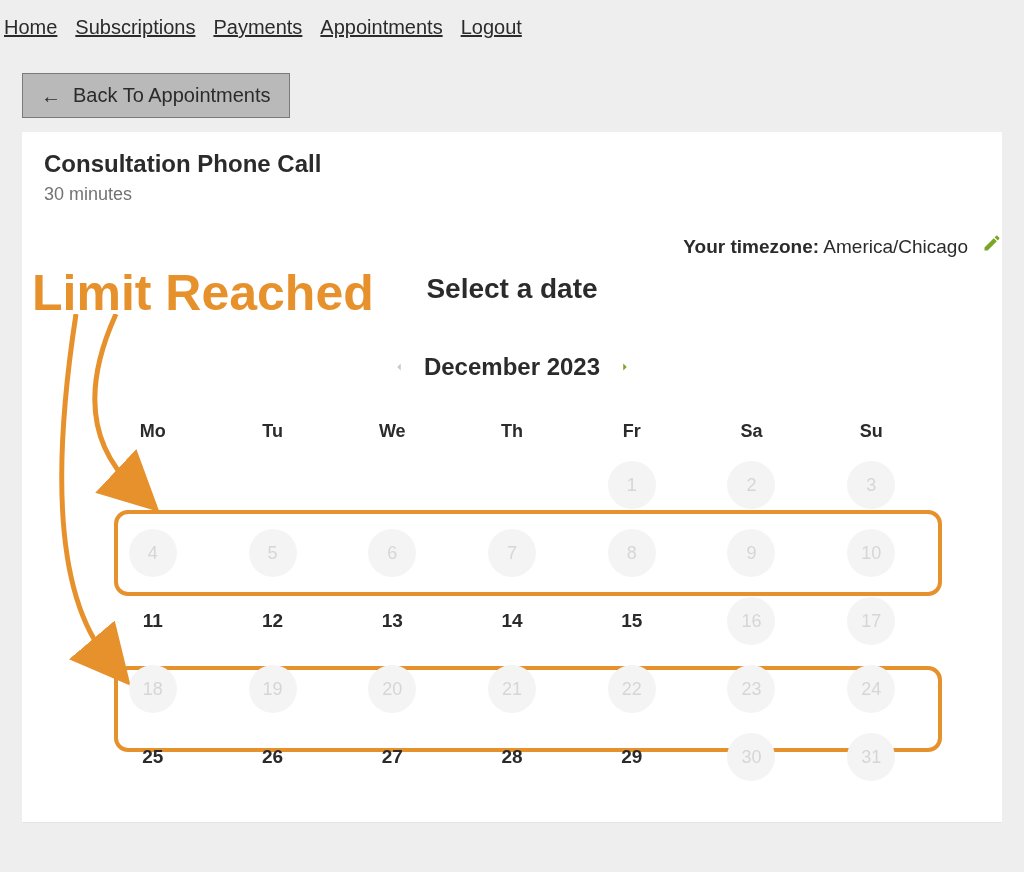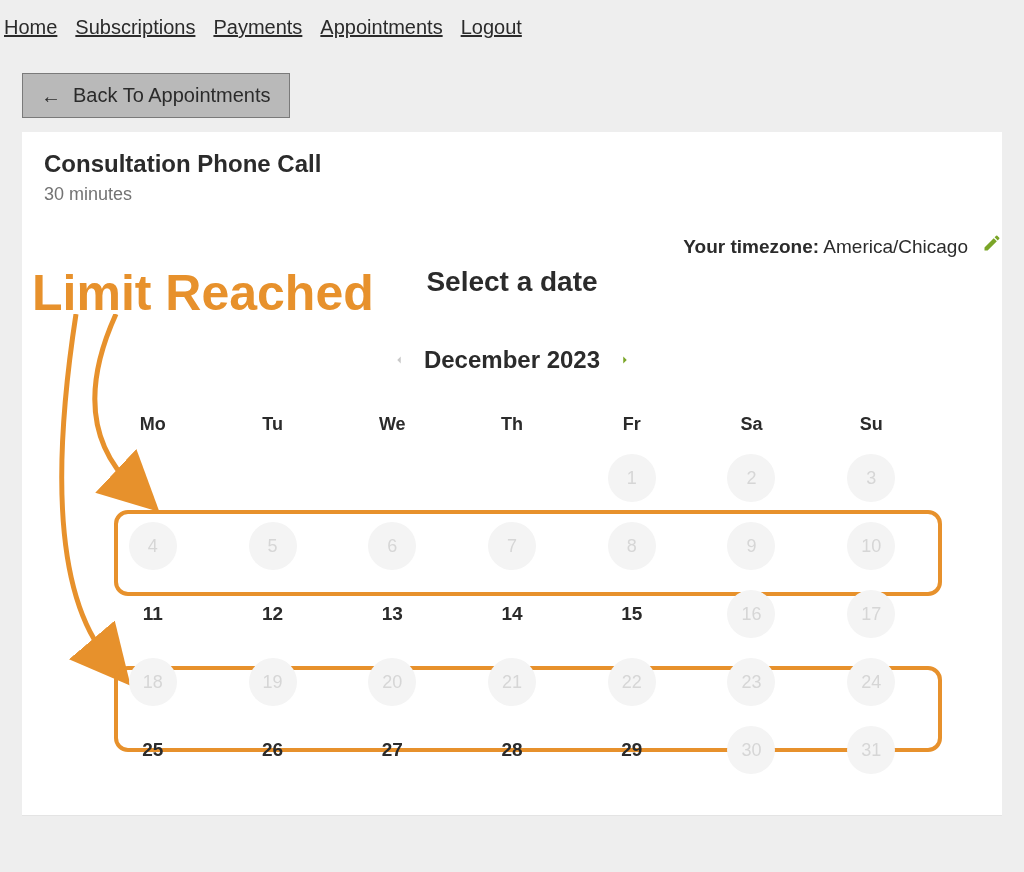--- a/index.html
+++ b/index.html
@@ -38,21 +38,21 @@
   .annotation-label{position:absolute;left:10px;top:132px;font-size:50px;font-weight:700;color:var(--accent-orange);}
   .arrow-svg{position:absolute;left:24px;top:182px;pointer-events:none;}
 
   
   .highlight{position:absolute;left:92px;border:4px solid var(--accent-orange);border-radius:14px;height:86px;width:828px;box-sizing:border-box;}
   .hl1{top:378px;}
   .hl2{top:534px;}
 
   
   .cal-wrap{padding:0 80px;text-align:center;position:relative;}
-  .select-date{font-size:28px;font-weight:600;margin:8px;font-family:Arial,Helvetica,sans-serif;}
+  .select-date{font-size:28px;font-weight:600;margin:15px;font-family:Arial,Helvetica,sans-serif;}
   .month-row{display:flex;align-items:center;justify-content:center;gap:18px;margin-top:48px;font-size:24px;font-weight:700;}
   .chev{cursor:pointer;font-size:22px;user-select:none;}
   .chev.prev{color:#c9c9c9;}
   .chev.next{color:var(--accent-green);}
   .grid{display:grid;grid-template-columns:repeat(7,1fr);column-gap:14px;row-gap:28px;margin-top:40px;gap:18px;}
   .dow{font-size:18px;font-weight:700;text-align:center;}
   .day{display:flex;align-items:center;justify-content:center;height:50px;}
   .day .circle{width:48px;height:48px;border-radius:50%;display:flex;align-items:center;justify-content:center;font-size:18px;}
   .day.disabled .circle{background:var(--disabled-bg);color:var(--disabled-text);}
   .day.active .circle{color:#2b2b2b;font-weight:700;font-size:19px;}

